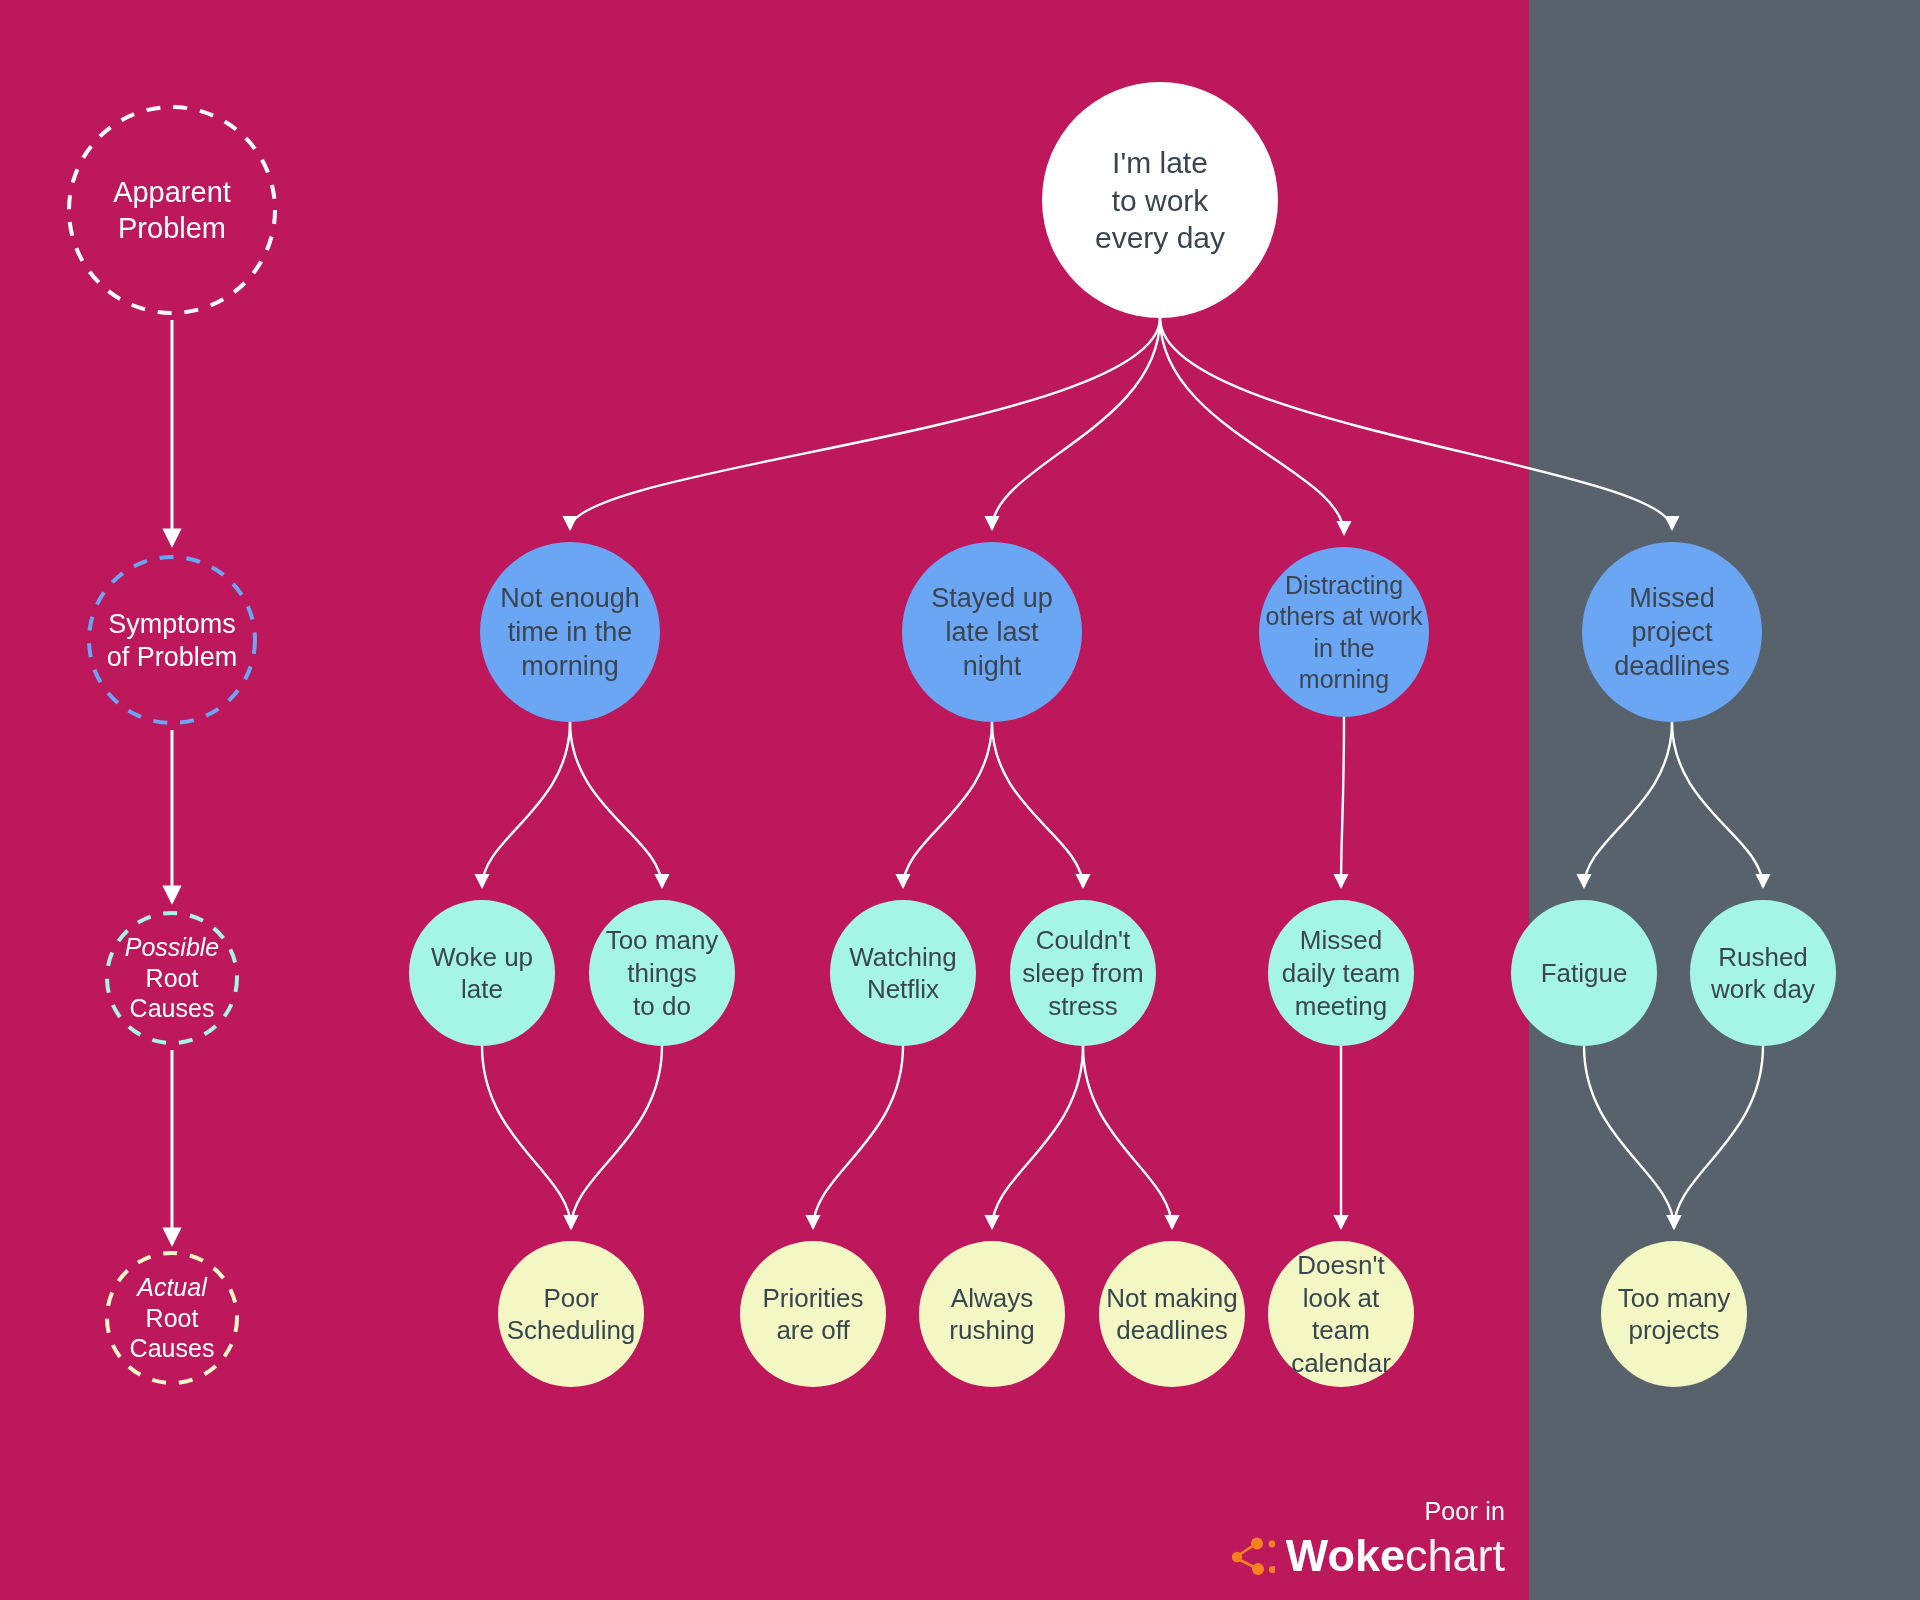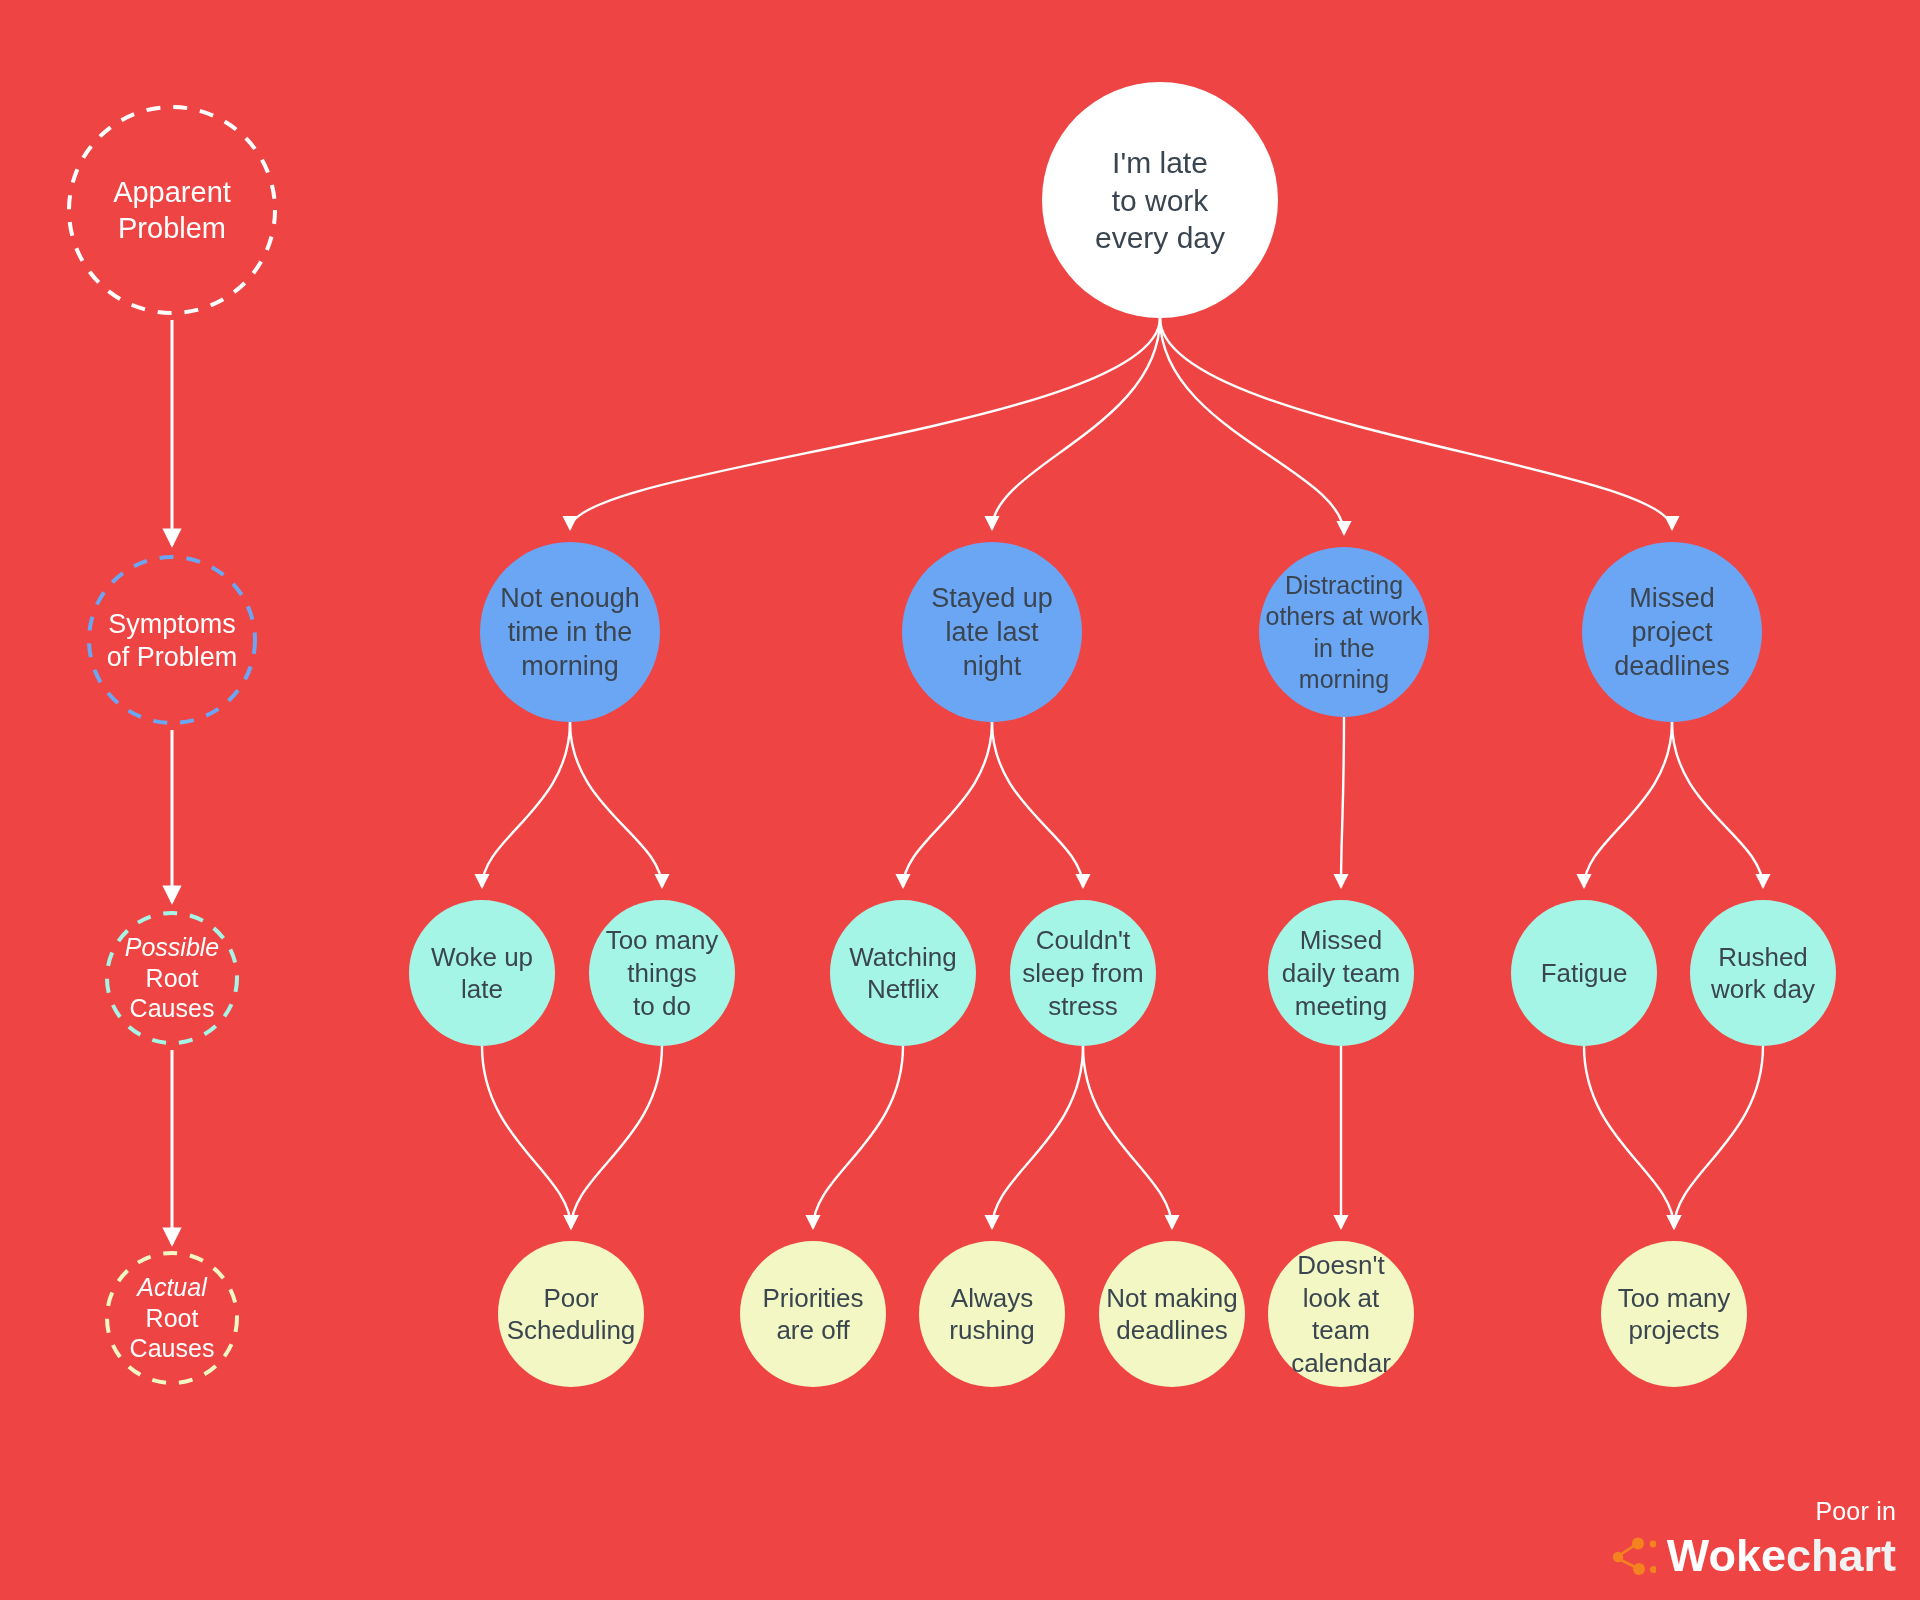--- a/index.html
+++ b/index.html
@@ -8,23 +8,23 @@
     background: #58626d;
   }
   body {
     width: 1920px;
     height: 1600px;
     overflow: hidden;
     font-family: "Liberation Sans", sans-serif;
   }
   #stage {
     position: relative;
-    width: 1920px;
+    width: 1529px;
     height: 1600px;
-    background: #ef4444;
+    background: #be185d;
   }
   svg#diagram {
     position: absolute;
     left: 0;
     top: 0;
     width: 1920px;
     height: 1600px;
     display: block;
   }
   .node-label {
@@ -79,21 +79,21 @@
     font-family: "Liberation Sans", sans-serif;
     font-size: 45px;
     line-height: 1;
     white-space: nowrap;
   }
   #footer-logo .wordmark .lucid {
     font-weight: bold;
     color: #ffffff;
   }
   #footer-logo .wordmark .chart {
-    font-weight: bold;
+    font-weight: normal;
     color: #f2f2f2;
     margin-top: 32px;
   }
 </style>
 </head>
 <body>
 
 <div id="stage">
 
   <svg id="diagram" viewBox="0 0 1920 1600">

